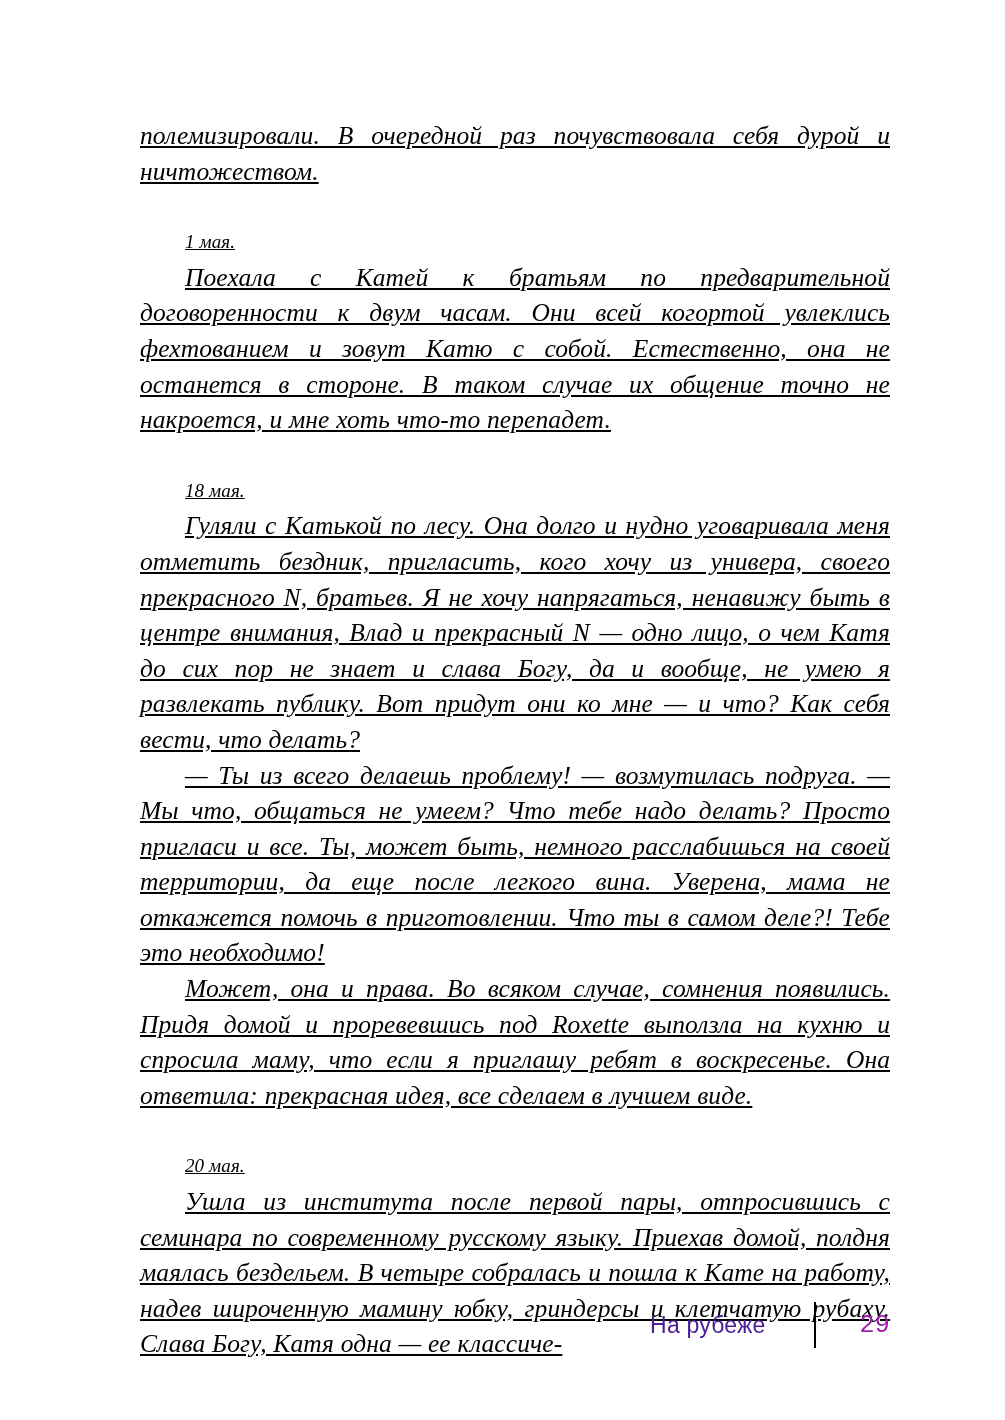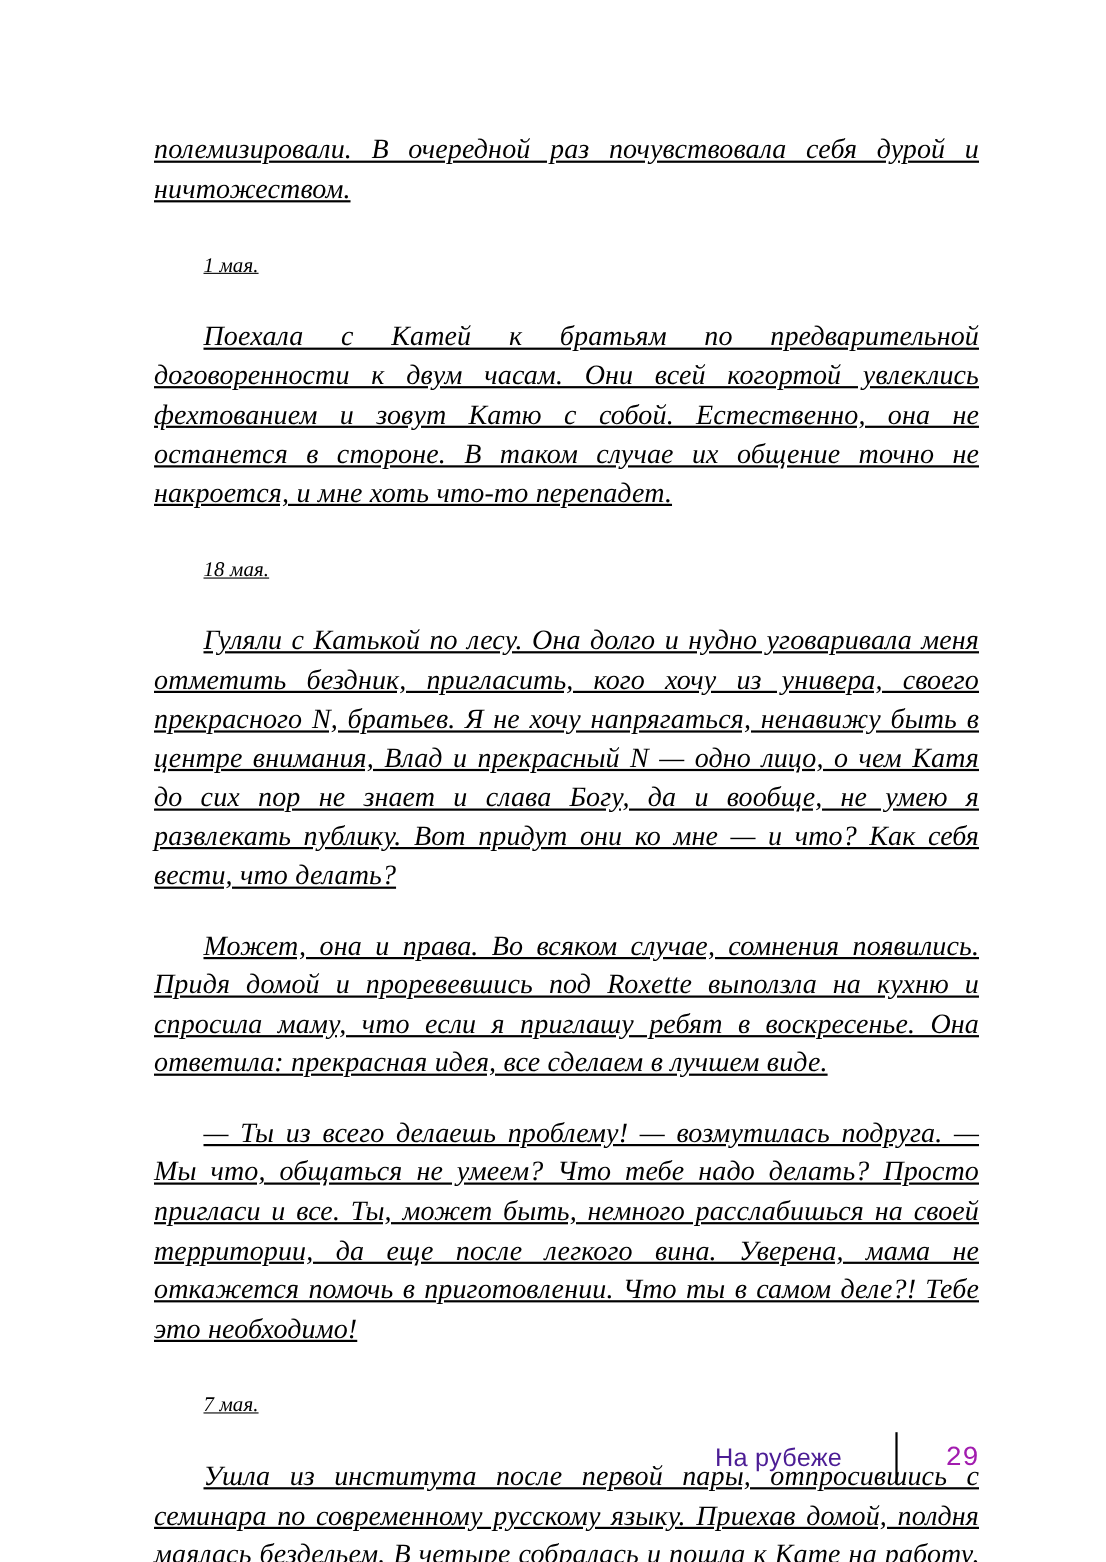--- a/index.html
+++ b/index.html
@@ -42,21 +42,20 @@
     text-align: justify;
     text-justify: inter-word;
     text-indent: 0;
     letter-spacing: 0.1px;
     word-spacing: 0.2px;
     hyphens: none;
   }
 
   p.para.indent {
     text-indent: 45px;
-    margin-top: 28px;
   }
 
   p.date-heading {
     margin: 0;
     font-style: italic;
     font-size: 19px;
     line-height: 35.6px;
     text-align: left;
     text-indent: 45px;
     letter-spacing: 0.1px;
@@ -118,27 +117,27 @@
     <p class="date-heading">1 мая.</p>
 
     <p class="para indent">Поехала с Катей к братьям по предварительной договоренности к двум часам. Они всей когортой увлеклись фехтованием и зовут Катю с собой. Естественно, она не останется в стороне. В таком случае их общение точно не накроется, и мне хоть что-то перепадет.</p>
 
     <div class="gap-sm"></div>
 
     <p class="date-heading">18 мая.</p>
 
     <p class="para indent">Гуляли с Катькой по лесу. Она долго и нудно уговаривала меня отметить бездник, пригласить, кого хочу из универа, своего прекрасного N, братьев. Я не хочу напрягаться, ненавижу быть в центре внимания, Влад и прекрасный N — одно лицо, о чем Катя до сих пор не знает и слава Богу, да и вообще, не умею я развлекать публику. Вот придут они ко мне — и что? Как себя вести, что делать?</p>
 
+    <p class="para indent">— Ты из всего делаешь проблему! — возмутилась подруга. — Мы что, общаться не умеем? Что тебе надо делать? Просто пригласи и все. Ты, может быть, немного расслабишься на своей территории, да еще после легкого вина. Уверена, мама не откажется помочь в приготовлении. Что ты в самом деле?! Тебе это необходимо!</p>
+
     <p class="para indent">Может, она и права. Во всяком случае, сомнения появились. Придя домой и проревевшись под Roxette выползла на кухню и спросила маму, что если я приглашу ребят в воскресенье. Она ответила: прекрасная идея, все сделаем в лучшем виде.</p>
-
-    <p class="para indent">— Ты из всего делаешь проблему! — возмутилась подруга. — Мы что, общаться не умеем? Что тебе надо делать? Просто пригласи и все. Ты, может быть, немного расслабишься на своей территории, да еще после легкого вина. Уверена, мама не откажется помочь в приготовлении. Что ты в самом деле?! Тебе это необходимо!</p>
 
     <div class="gap-sm"></div>
 
-    <p class="date-heading">7 мая.</p>
+    <p class="date-heading">20 мая.</p>
 
     <p class="para indent">Ушла из института после первой пары, отпросившись с семинара по современному русскому языку. Приехав домой, полдня маялась бездельем. В четыре собралась и пошла к Кате на работу, надев широченную мамину юбку, гриндерсы и клетчатую рубаху. Слава Богу, Катя одна — ее классиче-</p>
 
   </div>
 
   <div class="footer">
     <div class="footer-inner">
       <span class="footer-title">На рубеже</span>
       <span class="footer-divider"></span>
       <span class="footer-pageno">29</span>

